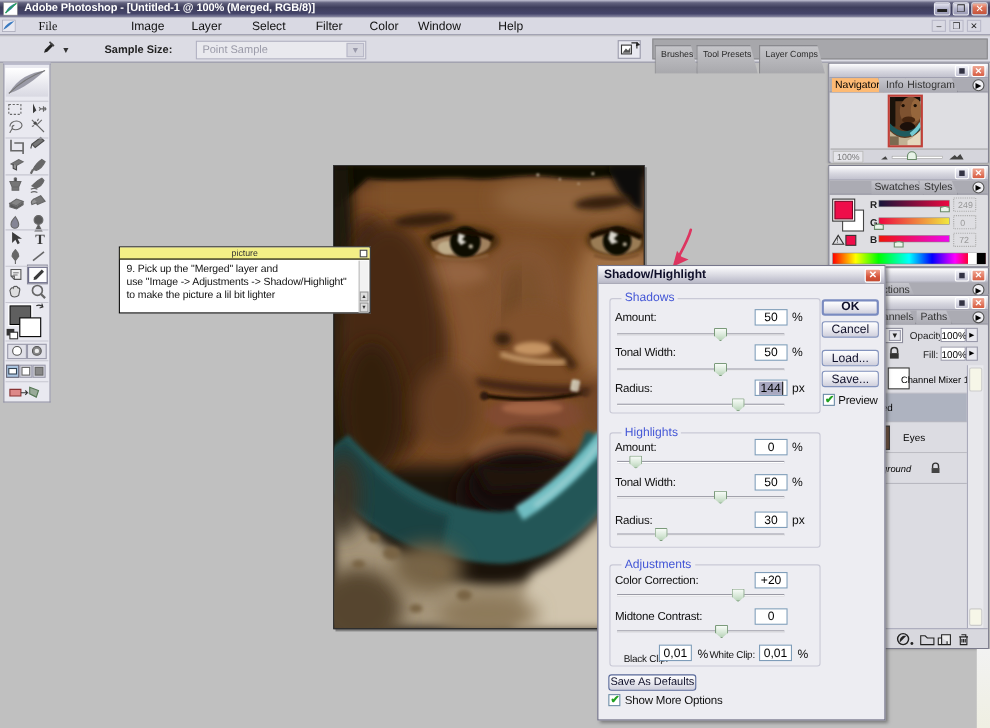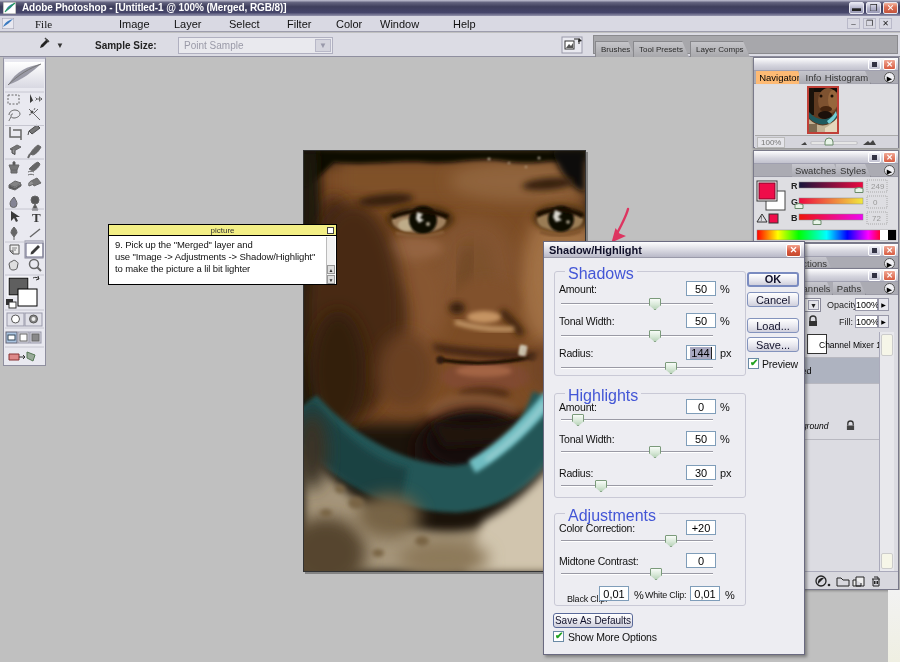--- a/index.html
+++ b/index.html
@@ -10,21 +10,21 @@
 .winbtn{position:absolute;top:2px;width:15px;height:12px;border-radius:2px;border:1px solid #e7e7f0;font-size:9px;line-height:10px;text-align:center;}
 .wb-min,.wb-res{background:linear-gradient(#e7e7f2,#b4b4cb 50%,#9a9ab6);color:#222;}
 .wb-close{background:linear-gradient(#f4b9a6,#dd7258 40%,#c4523a);color:#fff;}
 
 #menubar{left:0;top:16px;width:900px;height:16px;background:#d9d9e3;border-bottom:1px solid #9d9dad;}
 #menubar span{display:inline-block;margin:0;padding:2px 8px 0 8px;font-size:11px;color:#111;}
 .dwb{position:absolute;top:2px;width:13px;height:11px;background:#d9d9e3;border:1px solid #b9b9c9;color:#222;font-size:8px;line-height:9px;text-align:center;}
 
 #optionsbar{left:0;top:33px;width:900px;height:24px;background:#dcdce4;border-bottom:1px solid #8f8f9f;}
 #well{position:absolute;left:593px;top:2px;width:305px;height:19px;background:#a7a7ab;border:1px solid #8a8a8e;}
-.welltab{position:absolute;top:5px;height:16px;background:linear-gradient(#c5c5c9,#a8a8ac);color:#2a2a2a;font-size:8px;padding:3px 0 0 5px;border-left:1px solid #88888c;border-top:1px solid #88888c;clip-path:polygon(0 0,calc(100% - 7px) 0,100% 100%,0 100%);}
+.welltab{position:absolute;top:5px;height:26px;background:linear-gradient(#c5c5c9,#a8a8ac);color:#2a2a2a;font-size:8px;padding:3px 0 0 5px;border-left:1px solid #88888c;border-top:1px solid #88888c;clip-path:polygon(0 0,calc(100% - 7px) 0,100% 100%,0 100%);}
 
 
 #toolbar{left:3px;top:57px;width:43px;height:309px;background:#e9e9f0;border:1px solid #8f8f9f;border-top:2px solid #b9b9c9;}
 
 #canvas{left:303px;top:150px;width:283px;height:422px;background:#000;border:1px solid #333;box-shadow:2px 2px 0 rgba(80,80,80,.55);}
 
 #note{left:108px;top:224px;width:229px;height:61px;background:#fff;border:1px solid #000;}
 #notetitle{position:absolute;left:0;top:0;width:100%;height:11px;background:#f3ef86;border-bottom:1px solid #000;font-size:8px;text-align:center;line-height:11px;color:#333;}
 #note .txt{position:absolute;left:6px;top:14px;font-size:9.5px;line-height:12px;color:#111;white-space:pre;letter-spacing:-0.1px;}
 
@@ -36,21 +36,21 @@
 .ptabs{position:relative;height:13px;background:#ababb3;border-bottom:1px solid #9a9aa5;}
 .ptab{position:absolute;top:0;height:13px;font-size:9.5px;padding:1px 0 0 0;text-align:center;color:#333;background:linear-gradient(#c6c6cd,#a9a9b1);border-right:1px solid #88888f;clip-path:polygon(0 0,calc(100% - 6px) 0,100% 100%,0 100%);}
 .ptab.active{background:#fdba74;color:#000;}
 .parrow{position:absolute;right:3px;top:1px;width:11px;height:11px;border-radius:50%;background:#f0f0f4;border:1px solid #555;font-size:7px;text-align:center;line-height:11px;color:#000;}
 
 #dialog{left:543px;top:241px;width:262px;height:414px;background:#ededf2;border:1px solid #6a6a80;box-shadow:2px 2px 3px rgba(60,60,60,.5);}
 #dtitle{position:absolute;left:0;top:0;width:100%;height:16px;background:linear-gradient(#fdfdfe 0%,#dcdce4 50%,#b9b9c8 100%);border-bottom:1px solid #9a9aaa;}
 #dtitle span{position:absolute;left:5px;top:2px;font-weight:bold;font-size:11px;color:#10102a;}
 #dclose{position:absolute;right:3px;top:2px;width:15px;height:13px;border-radius:2px;background:linear-gradient(#f2a28c,#d7543a 60%,#c34a30);border:1px solid #fff;color:#fff;font-size:9px;line-height:11px;text-align:center;font-weight:bold;}
 .group{position:absolute;left:10px;width:192px;border:1px solid #c9c9d6;border-radius:3px;}
-.glabel{position:absolute;left:10px;top:-7px;background:#ededf2;padding:0 3px;color:#4356d6;font-size:16px;}
+.glabel{position:absolute;left:10px;top:-7px;background:#ededf2;padding:0 3px;color:#4356d6;font-size:11px;}
 .dlab{position:absolute;left:5px;font-size:10.5px;color:#111;white-space:nowrap;letter-spacing:-0.2px;}
 .dinput{position:absolute;width:30px;height:15px;background:#fff;border:1px solid #7f9db9;font-size:11px;text-align:center;line-height:14px;}
 .dunit{position:absolute;font-size:11px;color:#111;}
 .track{position:absolute;left:7px;width:152px;height:2px;background:#9a9aa5;border-bottom:1px solid #fff;}
 .thumb{position:absolute;top:-5px;width:12px;height:12px;background:linear-gradient(#fdfffd,#d8e8d8 55%,#b2cfb2);box-shadow:inset 0 0 0 1px #7b9a7b;clip-path:polygon(0 8%,8% 0,92% 0,100% 8%,100% 60%,52% 100%,48% 100%,0 60%);}
 .xpbtn{position:absolute;left:203px;width:52px;height:15px;white-space:nowrap;overflow:hidden;border-radius:3px;border:1px solid #8393bd;background:linear-gradient(#ffffff,#e8e8ef 55%,#cfcfdc);font-size:11px;text-align:center;line-height:14px;color:#10102a;}
 .checkbox{position:absolute;width:11px;height:11px;background:#fff;border:1px solid #6a8aa5;}
 .checkbox:after{content:"✔";position:absolute;left:1px;top:-2px;color:#21a121;font-size:10px;font-weight:bold;}
 
 #rightstrip{left:888px;top:590px;width:12px;height:72px;background:linear-gradient(#f2f2f2,#efefe2);}
@@ -441,20 +441,24 @@
       <div style="position:absolute;left:84px;top:21px;font-size:9px;color:#222;">Fill:</div>
       <div style="position:absolute;left:100px;top:19px;width:23px;height:13px;background:#fff;border:1px solid #99a;font-size:9px;text-align:center;line-height:12px;">100%</div>
       <div style="position:absolute;left:123px;top:19px;width:11px;height:13px;background:#e8e8ee;border:1px solid #99a;font-size:6px;text-align:center;line-height:12px;">▶</div>
       <div style="position:absolute;left:0;top:36px;width:124px;height:26px;background:#dcdce2;border-bottom:1px solid #b8b8c0;">
         <div style="position:absolute;left:52px;top:2px;width:20px;height:20px;background:#fff;border:1px solid #333;"></div>
         <div style="position:absolute;left:64px;top:8px;font-size:8.5px;white-space:nowrap;">Channel Mixer 1</div>
       </div>
       <div style="position:absolute;left:0;top:62px;width:124px;height:26px;background:#aeb3c0;border-bottom:1px solid #b8b8c0;">
         <div style="position:absolute;left:26px;top:8px;font-size:9px;white-space:nowrap;">Merged</div>
       </div>
+      <div style="position:absolute;left:0;top:88px;width:124px;height:28px;background:#dcdce2;border-bottom:1px solid #b8b8c0;">
+        <div style="position:absolute;left:32px;top:3px;width:22px;height:22px;background:#6a4a35;border:1px solid #333;"></div>
+        <div style="position:absolute;left:66px;top:9px;font-size:9px;white-space:nowrap;">Eyes</div>
+      </div>
       <div style="position:absolute;left:0;top:116px;width:124px;height:28px;background:#dcdce2;border-bottom:1px solid #b8b8c0;">
         <div style="position:absolute;left:28px;top:9px;font-size:8.5px;font-style:italic;white-space:nowrap;">Background</div>
         <svg style="position:absolute;left:91px;top:8px;" width="9" height="11" viewBox="0 0 10 12">
             <path d="M2 6 v-2 a3 3 0 0 1 6 0 v2" fill="none" stroke="#333" stroke-width="1.4"></path>
             <rect x="1" y="6" width="8" height="5" fill="#444"></rect>
           </svg>
       </div>
       <div style="position:absolute;left:124px;top:36px;width:15px;height:239px;background:#e8e8ec;border-left:1px solid #aab;">
         <div style="position:absolute;left:1px;top:2px;width:12px;height:22px;background:#f6f6e8;border:1px solid #ccc;border-radius:2px;"></div>
         <div style="position:absolute;left:1px;bottom:2px;width:12px;height:16px;background:#f6f6e8;border:1px solid #ccc;border-radius:2px;"></div>

